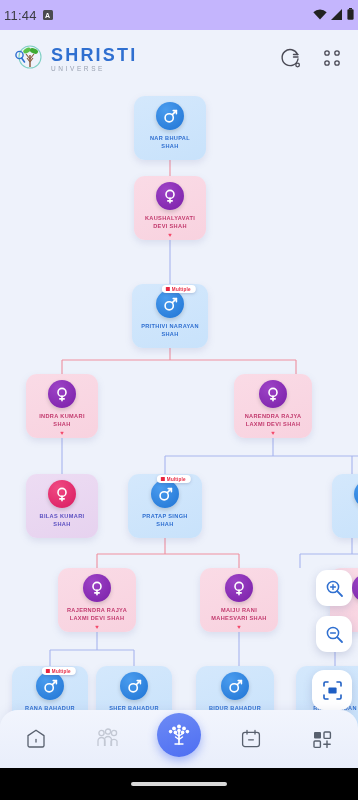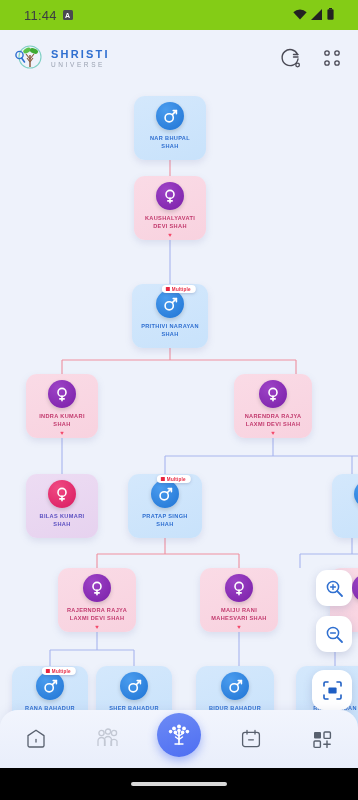--- a/index.html
+++ b/index.html
@@ -7,21 +7,21 @@
   body {
     font-family:"Liberation Sans", sans-serif;
     background:#eef2fb;
     position:relative;
   }
 
   
   .statusbar{
     height:30px; width:100%;
     display:flex; align-items:center; justify-content:space-between;
-    padding:0 24px; background:#84cc16;
+    padding:0 4px; background:#c4b5fd;
     position:relative; z-index:40;
   }
   .sb-left{ display:flex; align-items:center; gap:6px; }
   .sb-time{ font-size:13px; color:#3c3c43; letter-spacing:.2px; }
   .sb-appicon{
     width:10px; height:10px; background:#4a4a50; border-radius:1.5px;
     display:flex; align-items:center; justify-content:center;
     font-size:7px; color:#fff; font-weight:bold; line-height:1;
   }
   .sb-right{ display:flex; align-items:center; gap:4px; }
@@ -29,21 +29,21 @@
   
   .header{
     height:58px; width:100%;
     display:flex; align-items:center; justify-content:space-between;
     padding:0 14px; background:#eef2fb;
     position:relative; z-index:40;
   }
   .brand{ display:flex; align-items:center; gap:7px; }
   .brand-text{ display:flex; flex-direction:column; line-height:1; }
   .brand-name{
-    font-size:11px; font-weight:bold; color:#2f6fd0; letter-spacing:2.2px;
+    font-size:18px; font-weight:bold; color:#2f6fd0; letter-spacing:2.2px;
   }
   .brand-sub{
     font-size:6.5px; color:#9aa2b1; letter-spacing:2.6px; margin-top:2px;
   }
   .header-actions{ display:flex; align-items:center; gap:20px; }
   .hicon{ width:22px; height:22px; cursor:pointer; }
 
   
   .canvas{
     position:absolute; left:0; top:88px;

